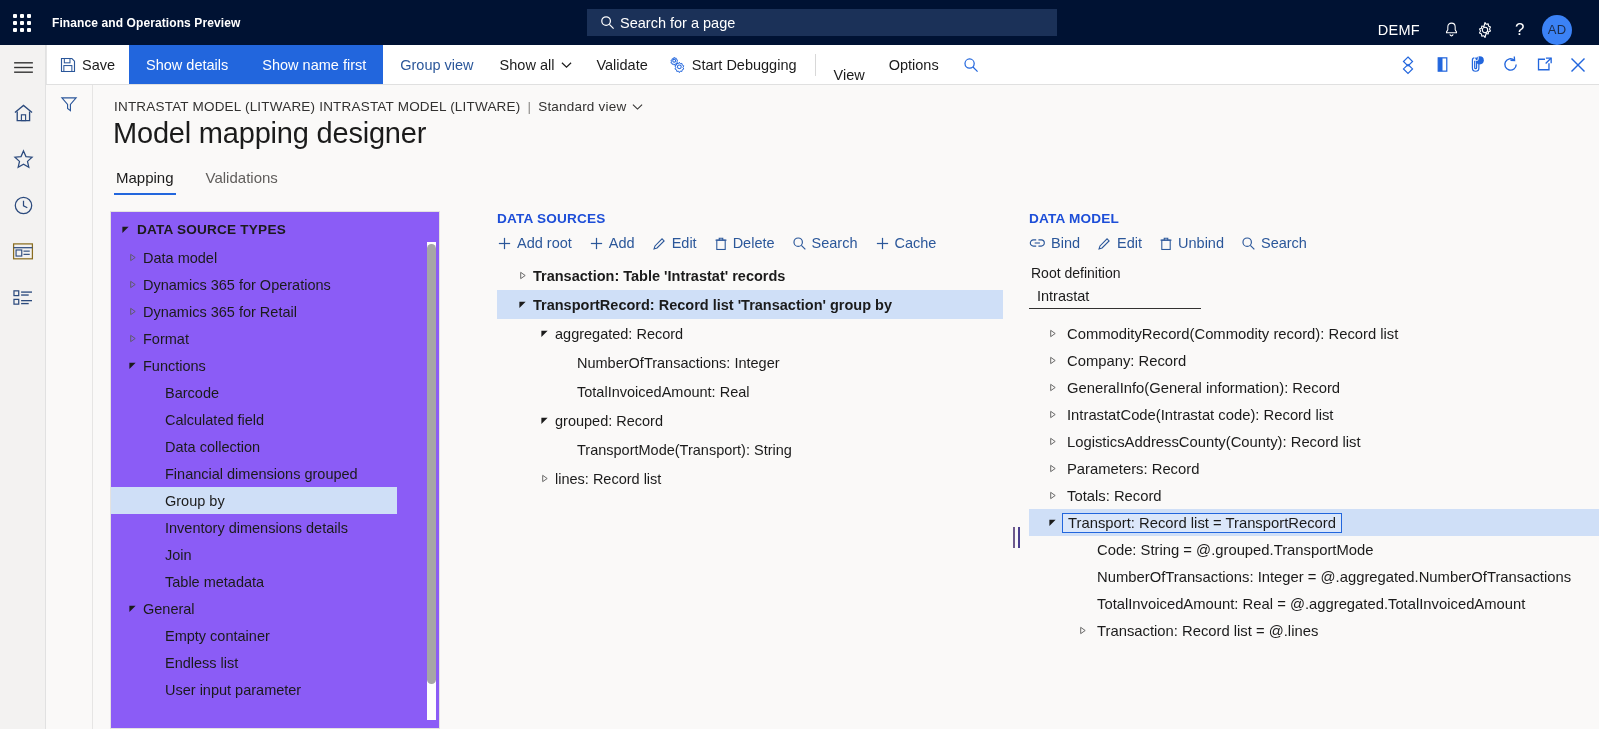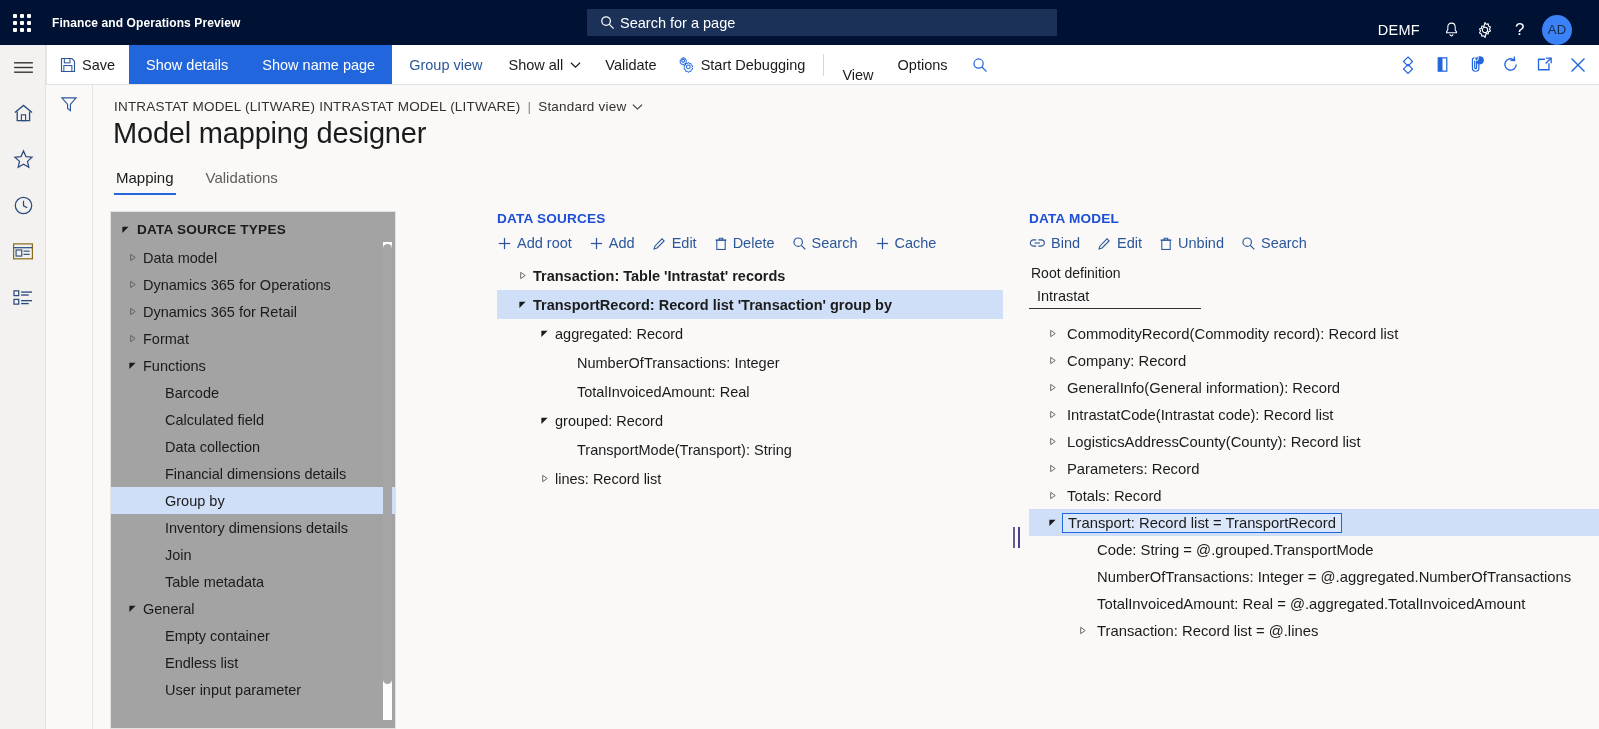--- a/index.html
+++ b/index.html
@@ -114,22 +114,22 @@
     font-size: 15px; color: #605e5c; padding: 0 2px 9px 2px; margin-right: 28px; cursor: pointer;
     position: relative;
   }
   .tab.active { color: #1b1b1b; }
   .tab.active::after {
     content: ""; position: absolute; left: 0; right: 0; bottom: 0; height: 2.5px; background: #2266dd;
   }
 
   
   .panel-left {
-    position: absolute; left: 17px; top: 126px; width: 286px; height: 518px;
-    background: #a3a3a3; border: 1px solid #e4e2e0; overflow: hidden;
+    position: absolute; left: 17px; top: 126px; width: 330px; height: 518px;
+    background: #8b5cf6; border: 1px solid #e4e2e0; overflow: hidden;
   }
   .tree-head {
     font-size: 13.6px; font-weight: bold; color: #1b1b1b; padding: 10px 0 7px 10px;
     display: flex; align-items: center; letter-spacing: .2px;
   }
   .row {
     display: flex; align-items: center; height: 27px; font-size: 14.5px; color: #1b1b1b;
     cursor: pointer; white-space: nowrap;
   }
   .row.sel { background: #cfdff7; }
@@ -256,21 +256,21 @@
         <svg width="16" height="16" viewBox="0 0 17 17">
             <path d="M1.6 1.6h11l2.8 2.8v11H1.6z" fill="none" stroke="#2b579a" stroke-width="1.2"></path>
             <rect x="4.6" y="1.6" width="6" height="4.6" fill="none" stroke="#2b579a" stroke-width="1.1"></rect>
             <rect x="4.1" y="9.1" width="8.5" height="6.3" fill="none" stroke="#2b579a" stroke-width="1.1"></rect>
           </svg>
       </span>
       <span>Save</span>
     </div>
 
     <div class="cmd-item blue-bg">Show details</div>
-    <div class="cmd-item blue-bg">Show name page</div>
+    <div class="cmd-item blue-bg">Show name first</div>
 
     <div class="cmd-item link" style="padding-left:17px;">Group view</div>
 
     <div class="cmd-item" style="padding-left:14px;">
       <span>Show all</span>
       <span style="margin-left:7px;display:flex;">
         <svg width="11" height="8" viewBox="0 0 12 8">
             <polyline points="1,1.5 6,6.3 11,1.5" fill="none" stroke="#1b1b1b" stroke-width="1.3"></polyline>
           </svg>
       </span>
@@ -476,21 +476,21 @@
           <div class="row" style="padding-left: 32px;">
             <span class="twisty" style="width: 22px;"></span>
             <span class="rlabel">Calculated field</span>
           </div>
           <div class="row" style="padding-left: 32px;">
             <span class="twisty" style="width: 22px;"></span>
             <span class="rlabel">Data collection</span>
           </div>
           <div class="row" style="padding-left: 32px;">
             <span class="twisty" style="width: 22px;"></span>
-            <span class="rlabel">Financial dimensions details</span>
+            <span class="rlabel">Financial dimensions grouped</span>
           </div>
           <div class="row sel" style="padding-left: 0px; width: 286px;">
             <span class="twisty" style="width: 54px;"></span>
             <span class="rlabel">Group by</span>
           </div>
           <div class="row" style="padding-left: 32px;">
             <span class="twisty" style="width: 22px;"></span>
             <span class="rlabel">Inventory dimensions details</span>
           </div>
           <div class="row" style="padding-left: 32px;">

